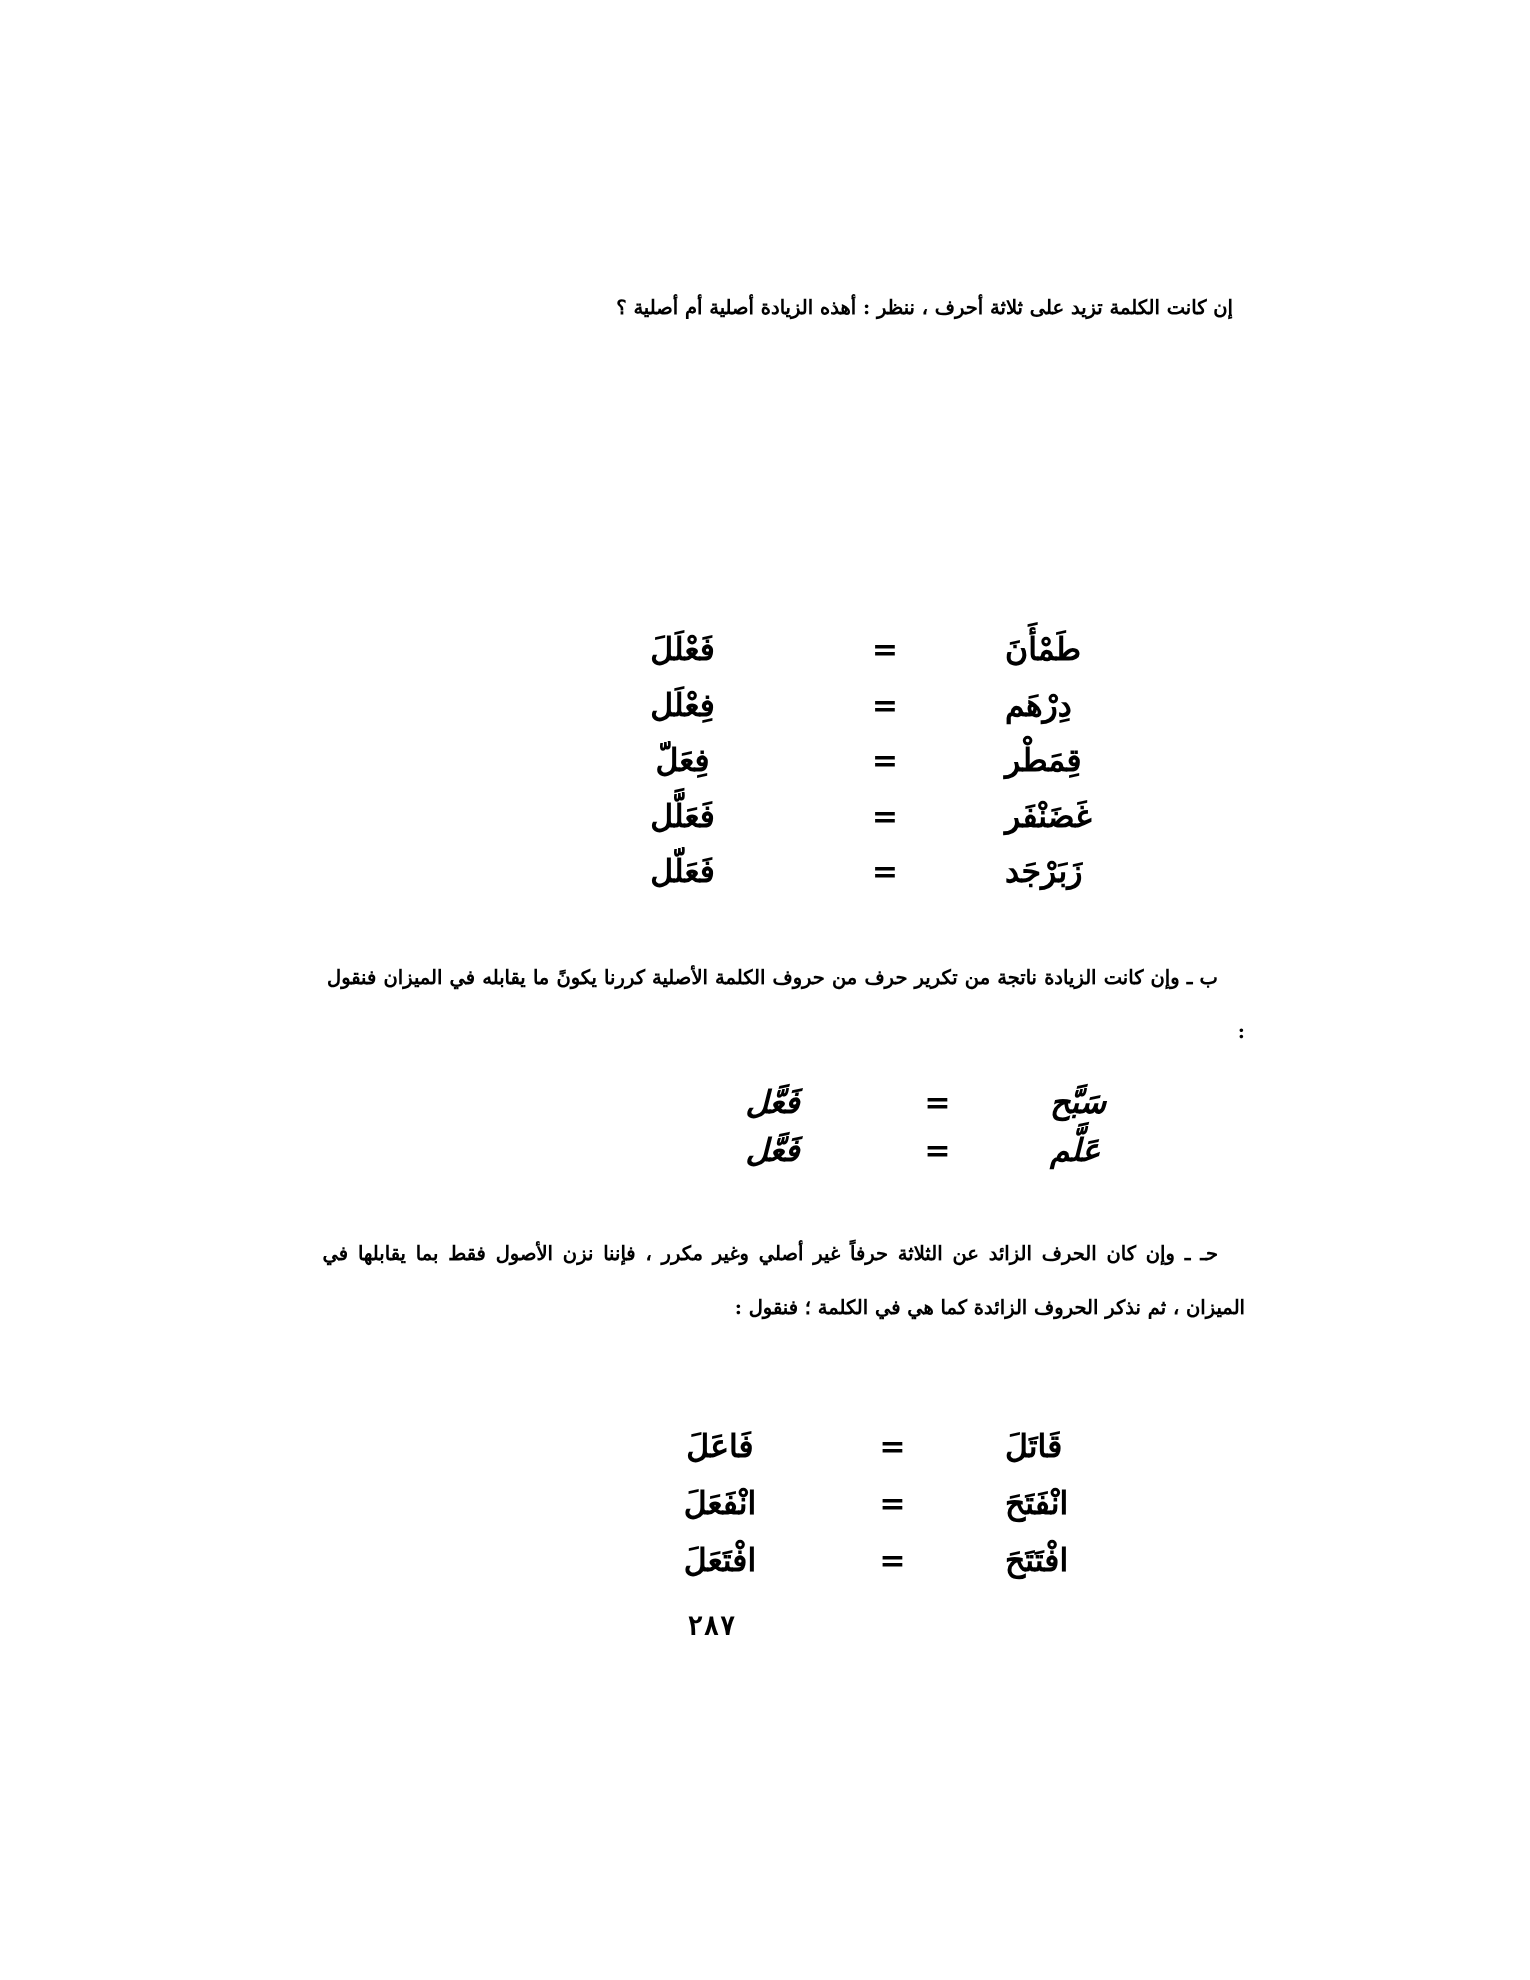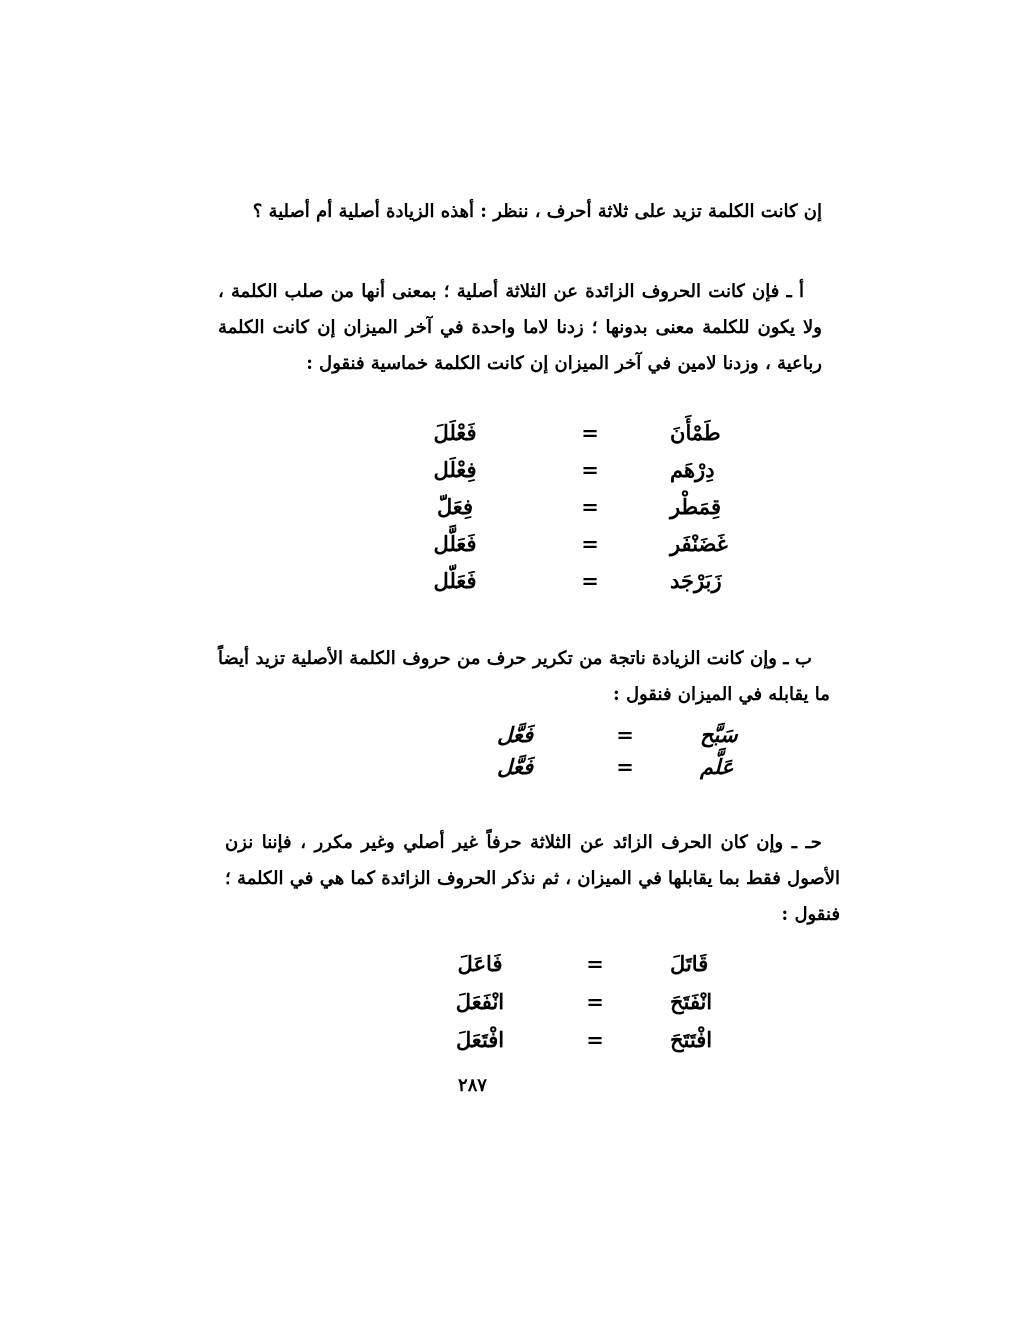--- a/index.html
+++ b/index.html
@@ -19,28 +19,28 @@
       position: absolute;
       left: 0; top: 0;
       width: 1020px;
       height: 1320px;
     }
     .para {
       position: absolute;
       direction: rtl;
       text-align: justify;
       text-align-last: right;
-      font-size: 18px;
+      font-size: 13px;
       line-height: 36px;
       font-weight: bold;
     }
     .p1 { left: 224px; width: 598px; top: 175px; }
     .p2 { left: 218px; width: 604px; top: 255px; text-indent: 18px; }
     .p3 { left: 218px; width: 612px; top: 622px; text-indent: 18px; }
-    .p4 { left: 225px; width: 615px; top: 806px; text-indent: 18px; }
+    .p4 { left: 215px; width: 615px; top: 806px; text-indent: 18px; }
 
     .wtable {
       position: absolute;
       direction: rtl;
       font-size: 21px;
       font-weight: bold;
     }
     .wrow {
       display: flex;
       flex-direction: row;
@@ -68,31 +68,30 @@
     .t3 .wcell-eq { width: 150px; }
     .t3 .wcell-wazn { width: 80px; }
 
     .page-number {
       position: absolute;
       left: 458px;
       top: 1074px;
       font-size: 18px;
       font-weight: bold;
       direction: rtl;
-      font-family: Liberation Serif, serif;
+      font-family: Liberation Mono, monospace;
     }
   </style>
 </head>
 <body>
 
 <div class="page">
 
   <p class="para p1">إن كانت الكلمة تزيد على ثلاثة أحرف ، ننظر : أهذه الزيادة أصلية أم أصلية ؟</p>
 
-  <p class="para p2">أ ـ فإن كانت الحروف الزائدة عن الثلاثة أصلية ؛ بمعنى أنها من صلب الكلمة ، ولا يكون للكلمة معنى بدونها ؛ زدنا لاما واحدة في آخر الميزان إن كانت الكلمة رباعية ، وزدنا لامين في آخر الميزان إن كانت الكلمة خماسية فنقول :</p>
 
   <div class="wtable t1">
     <div class="wrow">
       <span class="wcell-word">طَمْأَنَ</span>
       <span class="wcell-eq">=</span>
       <span class="wcell-wazn">فَعْلَلَ</span>
     </div>
     <div class="wrow">
       <span class="wcell-word">دِرْهَم</span>
       <span class="wcell-eq">=</span>
@@ -108,21 +107,21 @@
       <span class="wcell-eq">=</span>
       <span class="wcell-wazn">فَعَلَّل</span>
     </div>
     <div class="wrow">
       <span class="wcell-word">زَبَرْجَد</span>
       <span class="wcell-eq">=</span>
       <span class="wcell-wazn">فَعَلّل</span>
     </div>
   </div>
 
-  <p class="para p3">ب ـ وإن كانت الزيادة ناتجة من تكرير حرف من حروف الكلمة الأصلية تزيد أيضاً ما يقابله في الميزان فنقول :</p>
+  <p class="para p3">ب ـ وإن كانت الزيادة ناتجة من تكرير حرف من حروف الكلمة الأصلية كررنا يكونً ما يقابله في الميزان فنقول :</p>
 
   <div class="wtable t2">
     <div class="wrow">
       <span class="wcell-word">سَبَّح</span>
       <span class="wcell-eq">=</span>
       <span class="wcell-wazn">فَعَّل</span>
     </div>
     <div class="wrow">
       <span class="wcell-word">عَلَّم</span>
       <span class="wcell-eq">=</span>

